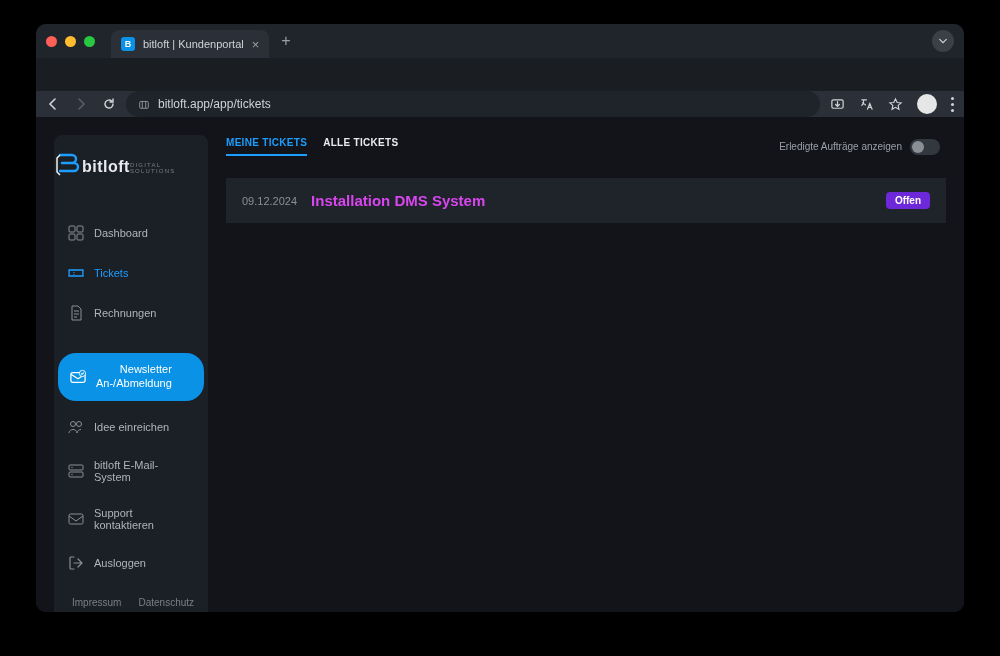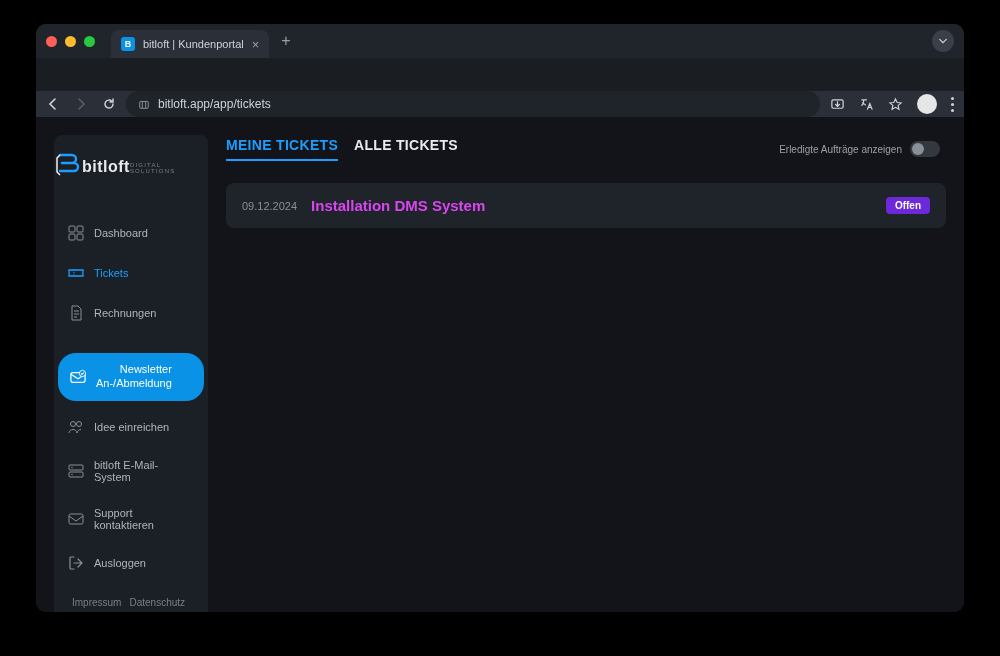--- a/index.html
+++ b/index.html
@@ -42,32 +42,32 @@
 .logo-sub { color: #7a7f87; font-size: 6px; letter-spacing: 1.2px; text-transform: uppercase; margin-top: 1px; }
 
 .nav { display: flex; flex-direction: column; }
 .nav-item { display: flex; align-items: center; gap: 10px; padding: 12px 14px; color: #b0b4bb; font-size: 11px; cursor: pointer; }
 .nav-item.active { color: #1c9eff; }
 .nav-item.highlight { background: #0a92e6; color: #fff; border-radius: 18px; margin: 6px 4px; padding: 10px 12px; text-align: right; }
 .nav-item.highlight .nav-label { line-height: 1.25; }
 .nav-icon { width: 16px; height: 16px; flex-shrink: 0; display: flex; align-items: center; justify-content: center; }
 .nav-spacer { height: 14px; }
 
-.footer-links { margin-top: auto; display: flex; gap: 8px; padding: 14px 18px; font-size: 10px; color: #7a7f87; }
+.footer-links { margin-top: auto; display: flex; gap: 17px; padding: 14px 18px; font-size: 10px; color: #7a7f87; }
 
 
 .main { flex: 1; padding-top: 2px; }
 .tabs-row { display: flex; align-items: center; gap: 16px; padding: 0 6px 8px 0; }
-.tab-btn { font-size: 14px; font-weight: 700; letter-spacing: 0.3px; color: #e8eaed; padding-bottom: 6px; cursor: pointer; border-bottom: 2px solid transparent; }
+.tab-btn { font-size: 10px; font-weight: 700; letter-spacing: 0.3px; color: #e8eaed; padding-bottom: 6px; cursor: pointer; border-bottom: 2px solid transparent; }
 .tab-btn.selected { color: #1c9eff; border-bottom-color: #1c9eff; }
 .toggle-wrap { margin-left: auto; display: flex; align-items: center; gap: 8px; font-size: 10px; color: #9aa0a6; }
 .toggle { width: 30px; height: 16px; background: #33383f; border-radius: 10px; position: relative; }
 .toggle::after { content: ""; position: absolute; left: 2px; top: 2px; width: 12px; height: 12px; border-radius: 50%; background: #8a8f97; }
 
-.ticket-card { margin-top: 14px; background: #1f232a; border-radius: 8px; padding: 14px 16px; display: flex; align-items: center; gap: 14px; }
+.ticket-card { margin-top: 14px; background: #1f232a; border-radius: 0; padding: 14px 16px; display: flex; align-items: center; gap: 14px; }
 .ticket-date { color: #8a8f97; font-size: 11px; }
 .ticket-title { color: #d946ef; font-size: 15px; font-weight: 600; }
 .ticket-status { margin-left: auto; background: #6d28d9; color: #fff; font-size: 10px; font-weight: 600; padding: 3px 9px; border-radius: 4px; }
 
 svg { display: block; }
 </style>
 </head>
 <body>
 
 <div class="browser">

